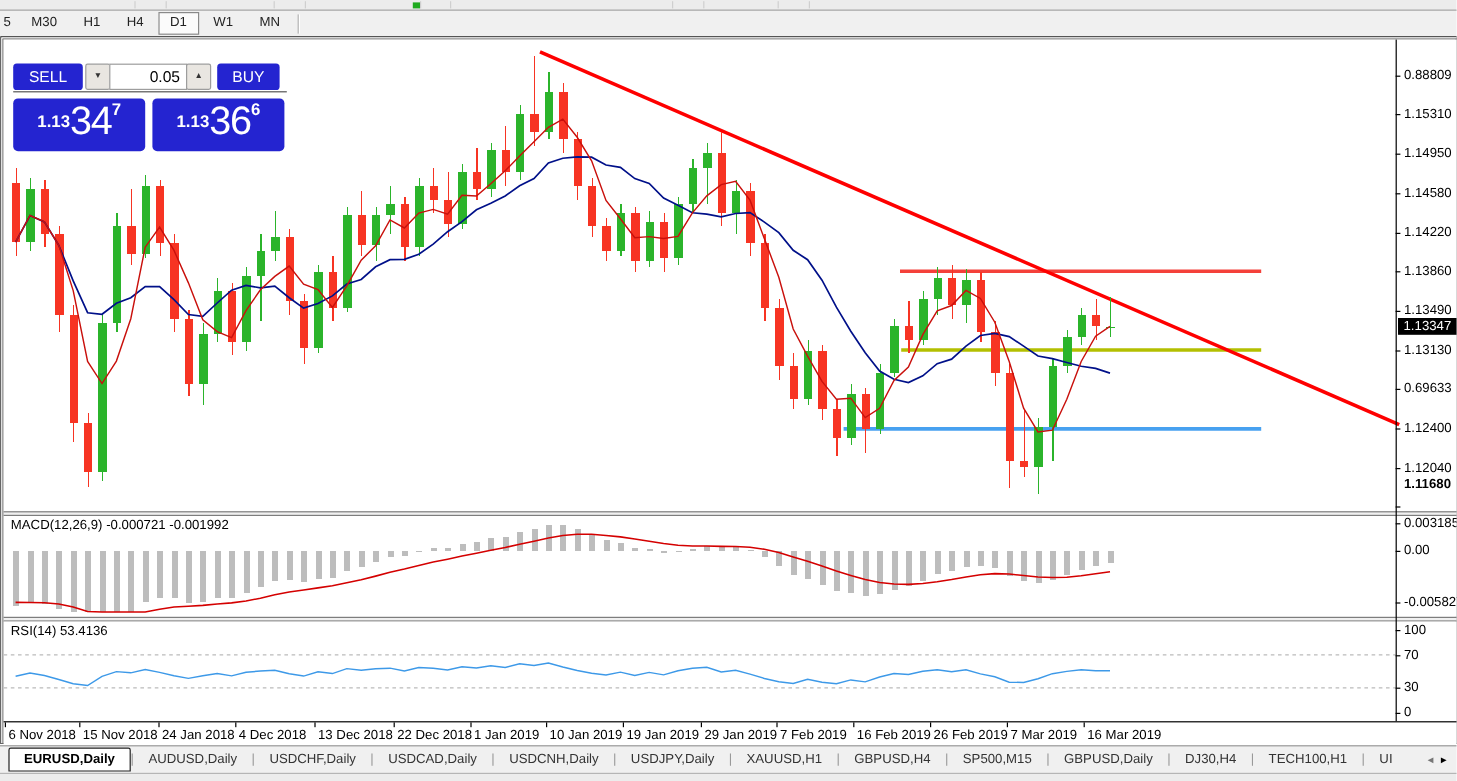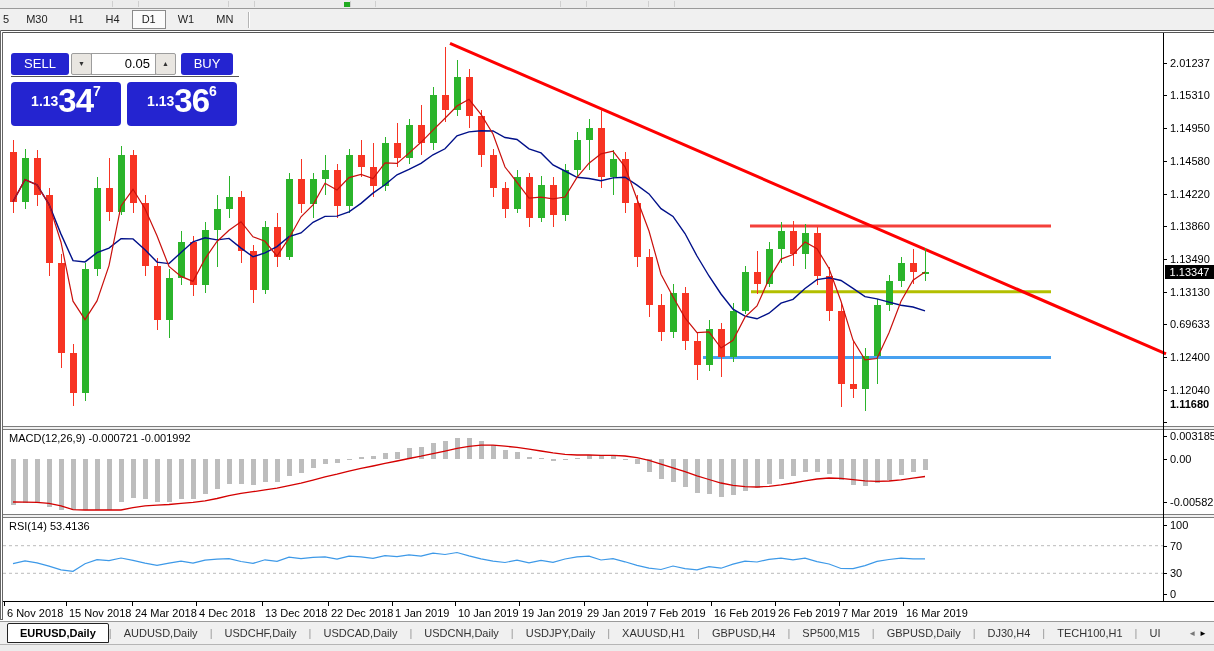--- a/index.html
+++ b/index.html
@@ -23,21 +23,21 @@
   .chart-title .tri{font-size:8px;vertical-align:2px;margin-right:4px;}
   .ind-label{position:absolute;left:6px;top:2px;font-size:11px;color:#000;white-space:nowrap;}
   
   .trade{position:absolute;left:8px;top:20px;width:228px;}
   .trade-row1{position:relative;height:23px;border-bottom:1px solid #555;}
   .btn-blue{position:absolute;top:0;height:22px;line-height:22px;text-align:center;color:#fff;font-size:13px;border-radius:3px;}
   .spin{position:absolute;top:0;width:21px;height:22px;background:#e9e6e1;border:1px solid #9d9d9d;box-sizing:border-box;text-align:center;font-size:7px;line-height:20px;color:#333;border-radius:2px;}
   .vol{position:absolute;top:0;left:80px;width:65px;height:22px;background:#fff;border:1px solid #9d9d9d;box-sizing:border-box;font-size:13px;text-align:right;line-height:20px;padding-right:5px;color:#000;}
   .bigbox{position:absolute;top:29px;width:110px;height:44px;color:#fff;border-radius:4px;text-align:center;}
   .bigbox .pfx{font-size:14px;font-weight:bold;vertical-align:6px;}
-  .bigbox .main{font-size:33px;font-weight:bold;letter-spacing:-1px;}
+  .bigbox .main{font-size:33px;font-weight:normal;letter-spacing:-1px;}
   .bigbox .sup{font-size:14px;font-weight:bold;vertical-align:16px;}
   
   .axis-overlay{position:absolute;left:0;top:0;width:1211px;height:568px;pointer-events:none;}
   .axis-vline{position:absolute;left:1160px;top:0;width:1px;height:568px;background:#000;}
   .p-label{position:absolute;left:1167px;font-size:11px;color:#000;white-space:nowrap;}
   .p-tick{position:absolute;left:1160px;width:4px;height:1px;background:#000;}
   .cur-tag{position:absolute;left:1162px;width:49px;height:14px;background:#000;color:#fff;font-size:11px;text-align:center;line-height:14px;}
   .date-axis{position:absolute;left:0;width:1211px;height:22px;background:#fff;border-top:1px solid #000;}
   .d-label{position:absolute;top:5px;font-size:11px;color:#000;white-space:nowrap;}
   .d-tick{position:absolute;top:0;width:1px;height:4px;background:#000;}
@@ -363,21 +363,21 @@
         </svg>
       <div class="ind-label">RSI(14) 53.4136</div>
     </div>
 
     <div class="date-axis" id="date-axis" style="top:568px;">
         <div class="d-tick" style="left:1px;"></div>
         <div class="d-label" style="left:4px;">6 Nov 2018</div>
         <div class="d-tick" style="left:63px;"></div>
         <div class="d-label" style="left:66px;">15 Nov 2018</div>
         <div class="d-tick" style="left:129px;"></div>
-        <div class="d-label" style="left:132px;">24 Mar 2018</div>
+        <div class="d-label" style="left:132px;">24 Jan 2018</div>
         <div class="d-tick" style="left:193px;"></div>
         <div class="d-label" style="left:196px;">4 Dec 2018</div>
         <div class="d-tick" style="left:259px;"></div>
         <div class="d-label" style="left:262px;">13 Dec 2018</div>
         <div class="d-tick" style="left:325px;"></div>
         <div class="d-label" style="left:328px;text-align:right;">22 Dec 2018</div>
         <div class="d-tick" style="left:389px;"></div>
         <div class="d-label" style="left:392px;">1 Jan 2019</div>
         <div class="d-tick" style="left:452px;"></div>
         <div class="d-label" style="left:455px;">10 Jan 2019</div>
@@ -393,21 +393,21 @@
         <div class="d-label" style="left:775px;">26 Feb 2019</div>
         <div class="d-tick" style="left:836px;"></div>
         <div class="d-label" style="left:839px;">7 Mar 2019</div>
         <div class="d-tick" style="left:900px;"></div>
         <div class="d-label" style="left:903px;">16 Mar 2019</div>
       </div>
 
     <div class="axis-overlay" id="axis-overlay">
       <div class="axis-vline"></div>
     <div class="p-tick" style="top:30px;"></div>
-        <div class="p-label" style="top:24px;">2.01237</div>
+        <div class="p-label" style="top:24px;">0.88809</div>
         <div class="p-tick" style="top:62px;"></div>
         <div class="p-label" style="top:56px;">1.15310</div>
         <div class="p-tick" style="top:95px;"></div>
         <div class="p-label" style="top:89px;">1.14950</div>
         <div class="p-tick" style="top:128px;"></div>
         <div class="p-label" style="top:122px;">1.14580</div>
         <div class="p-tick" style="top:161px;"></div>
         <div class="p-label" style="top:155px;">1.14220</div>
         <div class="p-tick" style="top:193px;"></div>
         <div class="p-label" style="top:187px;">1.13860</div>

